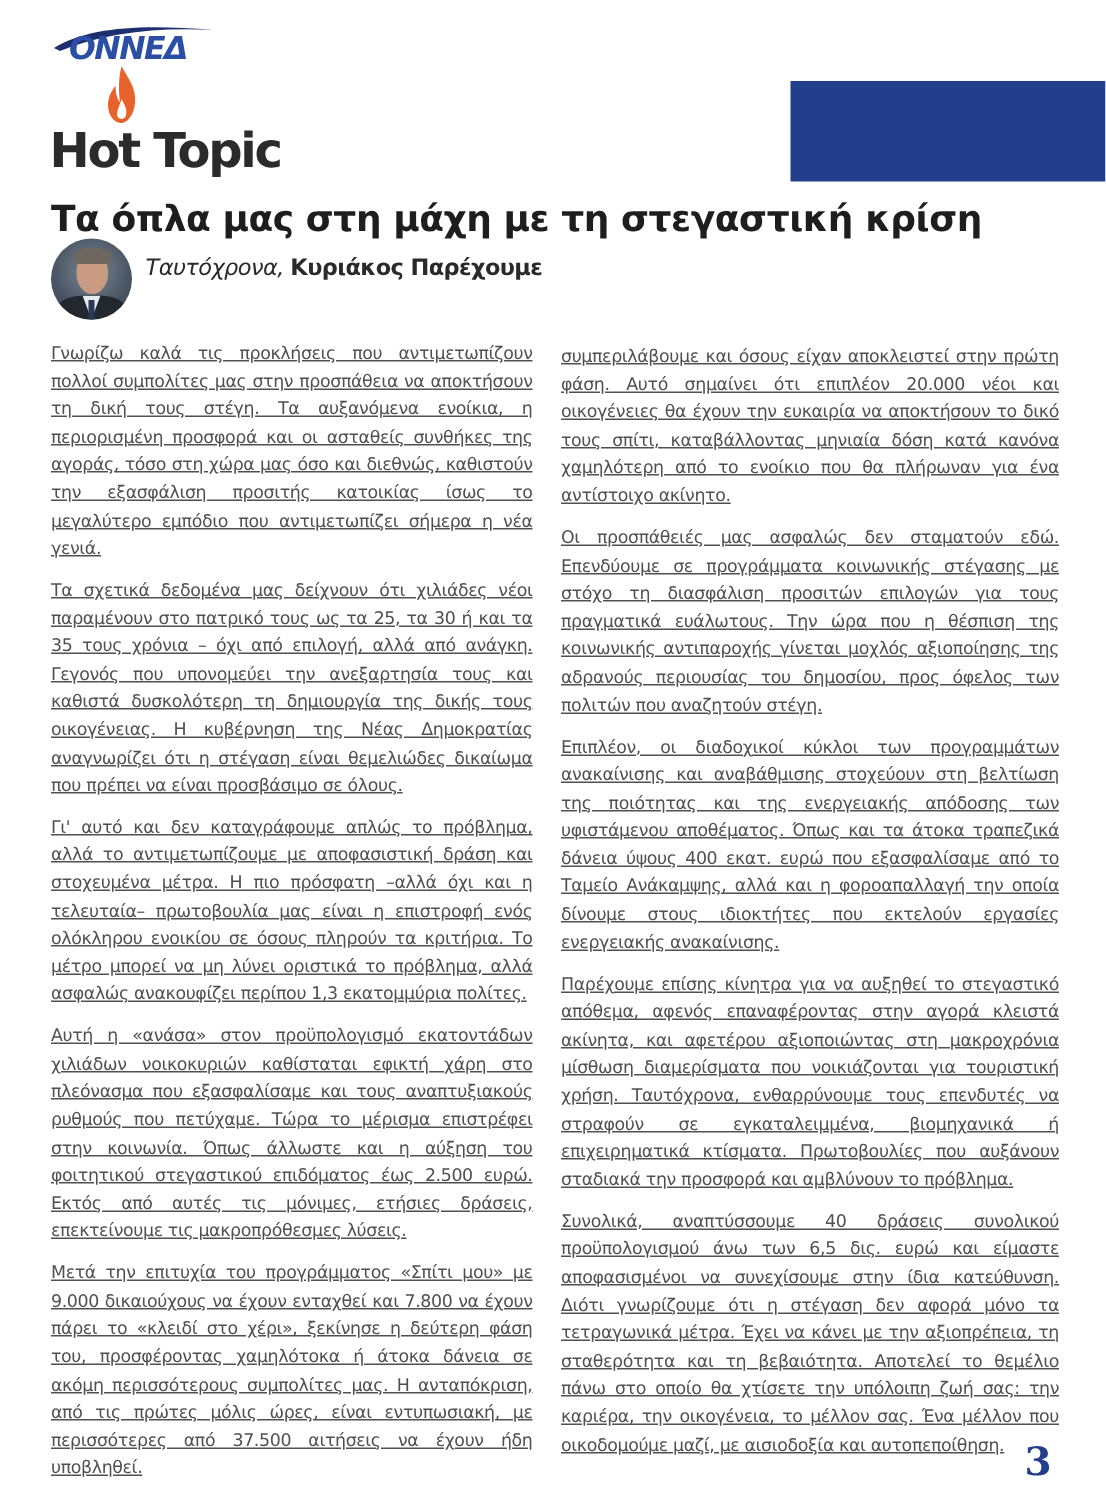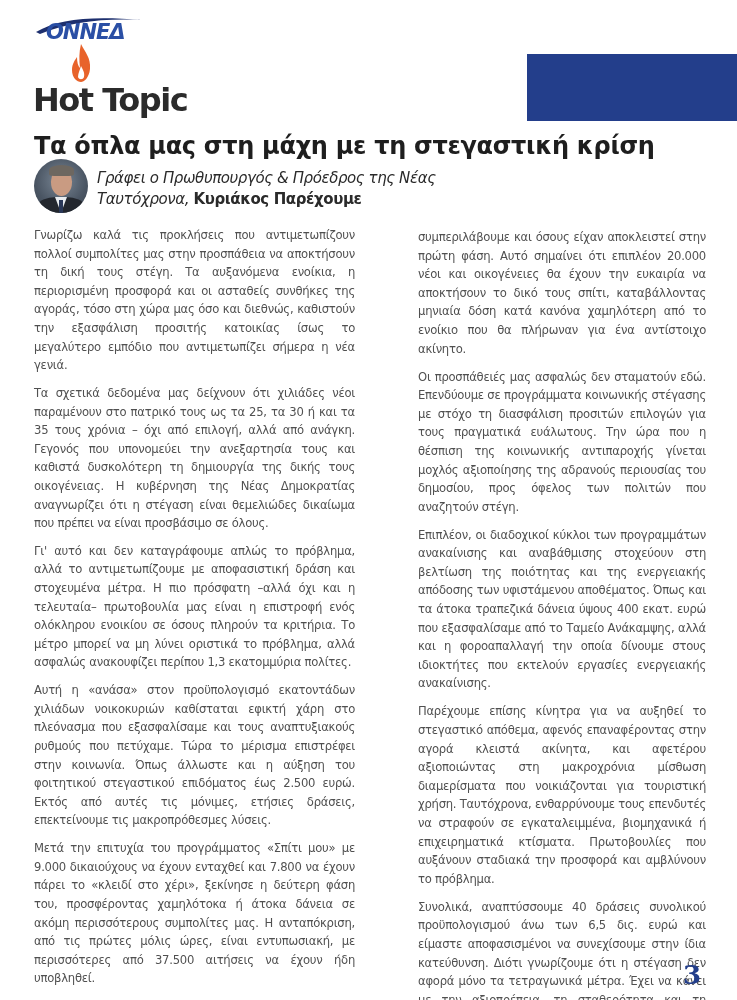--- a/index.html
+++ b/index.html
@@ -31,22 +31,22 @@
     .avatar .tie { position: absolute; left: 25px; top: 41px; width: 4px; height: 13px; background: #2a3858; }
 
     .byline { position: absolute; left: 97px; top: 168px; font-family: "DejaVu Sans", sans-serif;
       font-style: italic; font-size: 15px; line-height: 21px; color: #2a2a2a; letter-spacing: -0.4px; }
     .byline b { font-style: normal; font-weight: bold; }
 
     .col { position: absolute; top: 226px; font-family: "DejaVu Sans", sans-serif; font-size: 11.6px;
       line-height: 18.6px; color: #505050; text-align: justify; letter-spacing: -0.25px; }
     .col.left { left: 34px; width: 321px; }
     .col.right { left: 374px; width: 332px; top: 228px; }
-    .col p { margin-bottom: 9.2px; }
-    .col.right p { margin-bottom: 9.4px; margin-left: 44px; }
+    .col p { margin-bottom: 9.2px; text-decoration: underline; }
+    .col.right p { margin-bottom: 9.4px; }
 
     .page-number { position: absolute; left: 683px; top: 960px; font-family: "DejaVu Serif", serif; font-weight: bold;
       font-size: 26px; color: #233e8b; }
   </style>
 </head>
 <body>
 
 <div class="logo">
   <svg width="112" height="30" viewBox="0 0 112 30">
     <path d="M2 20 C 25 6, 60 4, 108 8 C 70 6, 35 10, 6 22 Z" fill="#1d2f6e"></path>
@@ -69,21 +69,20 @@
 
 <div class="avatar">
   <div class="suit"></div>
   <div class="shirt"></div>
   <div class="tie"></div>
   <div class="face"></div>
   <div class="hair"></div>
 </div>
 
 <div class="byline">
-  <div>Γράφει ο Πρωθυπουργός &amp; Πρόεδρος της Νέας</div>
   <div><span>Ταυτόχρονα, </span><b>Κυριάκος Παρέχουμε</b></div>
 </div>
 
 <div class="col left">
   <p>Γνωρίζω καλά τις προκλήσεις που αντιμετωπίζουν πολλοί συμπολίτες μας στην προσπάθεια να αποκτήσουν τη δική τους στέγη. Τα αυξανόμενα ενοίκια, η περιορισμένη προσφορά και οι ασταθείς συνθήκες της αγοράς, τόσο στη χώρα μας όσο και διεθνώς, καθιστούν την εξασφάλιση προσιτής κατοικίας ίσως το μεγαλύτερο εμπόδιο που αντιμετωπίζει σήμερα η νέα γενιά.</p>
   <p>Τα σχετικά δεδομένα μας δείχνουν ότι χιλιάδες νέοι παραμένουν στο πατρικό τους ως τα 25, τα 30 ή και τα 35 τους χρόνια – όχι από επιλογή, αλλά από ανάγκη. Γεγονός που υπονομεύει την ανεξαρτησία τους και καθιστά δυσκολότερη τη δημιουργία της δικής τους οικογένειας. Η κυβέρνηση της Νέας Δημοκρατίας αναγνωρίζει ότι η στέγαση είναι θεμελιώδες δικαίωμα που πρέπει να είναι προσβάσιμο σε όλους.</p>
   <p>Γι' αυτό και δεν καταγράφουμε απλώς το πρόβλημα, αλλά το αντιμετωπίζουμε με αποφασιστική δράση και στοχευμένα μέτρα. Η πιο πρόσφατη –αλλά όχι και η τελευταία– πρωτοβουλία μας είναι η επιστροφή ενός ολόκληρου ενοικίου σε όσους πληρούν τα κριτήρια. Το μέτρο μπορεί να μη λύνει οριστικά το πρόβλημα, αλλά ασφαλώς ανακουφίζει περίπου 1,3 εκατομμύρια πολίτες.</p>
   <p>Αυτή η «ανάσα» στον προϋπολογισμό εκατοντάδων χιλιάδων νοικοκυριών καθίσταται εφικτή χάρη στο πλεόνασμα που εξασφαλίσαμε και τους αναπτυξιακούς ρυθμούς που πετύχαμε. Τώρα το μέρισμα επιστρέφει στην κοινωνία. Όπως άλλωστε και η αύξηση του φοιτητικού στεγαστικού επιδόματος έως 2.500 ευρώ. Εκτός από αυτές τις μόνιμες, ετήσιες δράσεις, επεκτείνουμε τις μακροπρόθεσμες λύσεις.</p>
   <p>Μετά την επιτυχία του προγράμματος «Σπίτι μου» με 9.000 δικαιούχους να έχουν ενταχθεί και 7.800 να έχουν πάρει το «κλειδί στο χέρι», ξεκίνησε η δεύτερη φάση του, προσφέροντας χαμηλότοκα ή άτοκα δάνεια σε ακόμη περισσότερους συμπολίτες μας. Η ανταπόκριση, από τις πρώτες μόλις ώρες, είναι εντυπωσιακή, με περισσότερες από 37.500 αιτήσεις να έχουν ήδη υποβληθεί.</p>
   <p style="text-align-last: justify;">Αυξήσαμε μάλιστα το όριο ηλικίας και προσαρμόσαμε τα εισοδηματικά κριτήρια, προκειμένου να</p>

